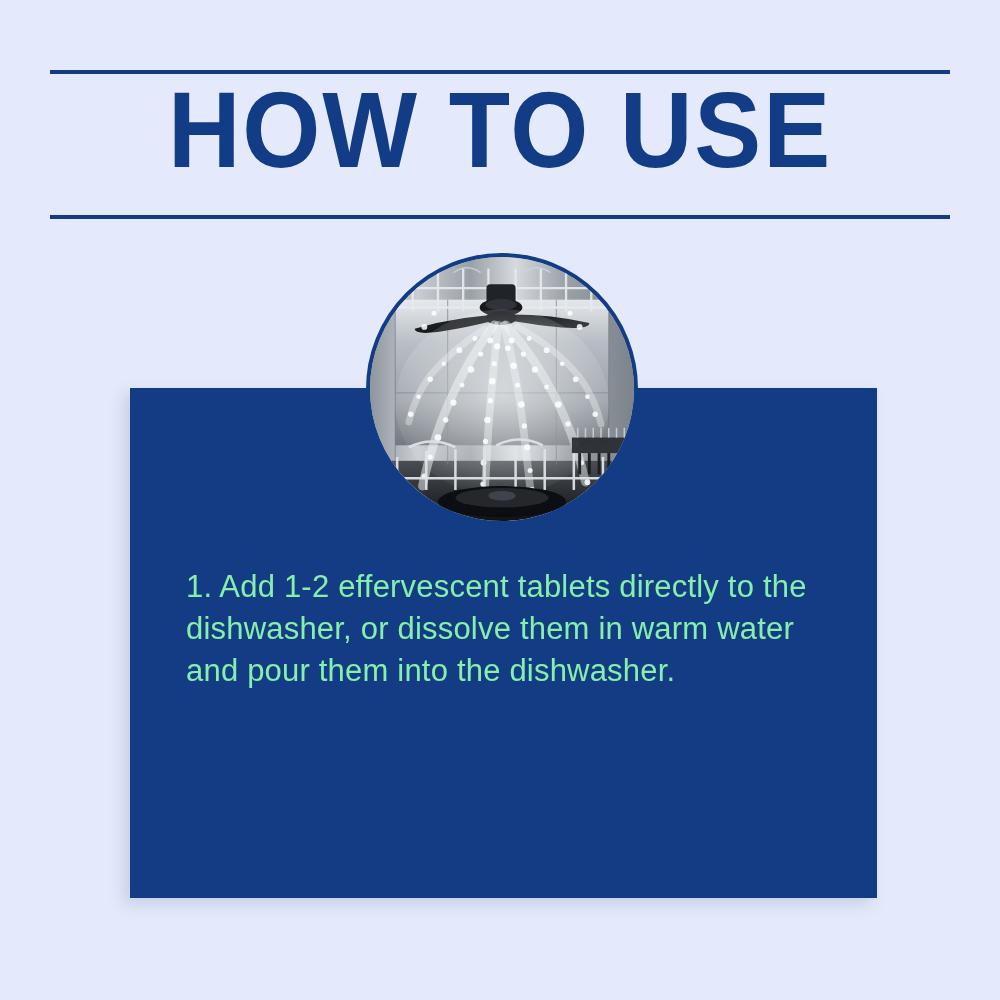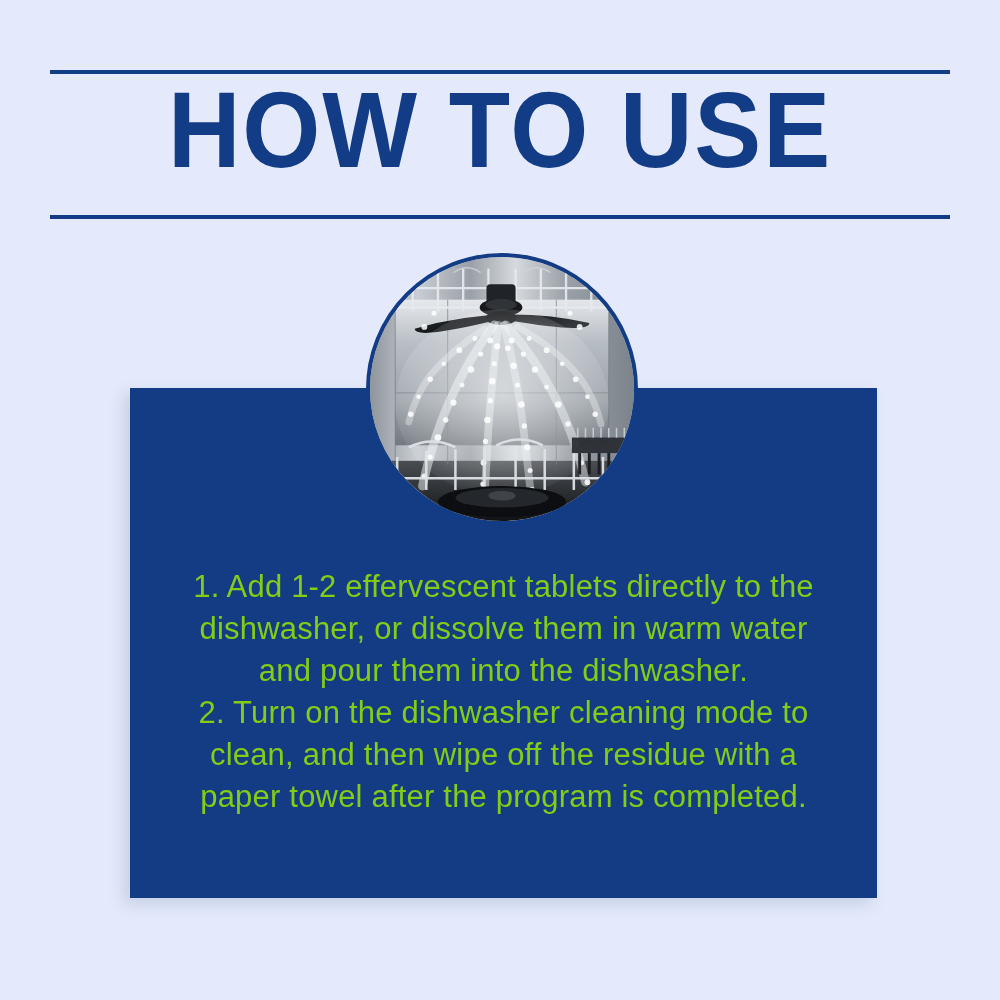--- a/index.html
+++ b/index.html
@@ -63,25 +63,24 @@
     left: 130px;
     top: 388px;
     width: 747px;
     height: 510px;
     background: #133c84;
     box-shadow: -6px 6px 14px rgba(90, 110, 150, 0.22);
   }
 
   #instructions {
     position: absolute;
-    left: 40px;
+    left: 56px;
     top: 178px;
     width: 667px;
-    text-align: center;
-    color: #84cc16;
+    color: #86efac;
     font-family: "Liberation Sans", sans-serif;
     font-size: 31px;
     line-height: 42px;
     font-weight: normal;
     letter-spacing: 0.2px;
   }
   #instructions .step {
     display: block;
   }
 
@@ -119,21 +118,20 @@
 
   <div id="header-block">
     <div class="rule top"></div>
     <div id="page-title">HOW TO USE</div>
     <div class="rule bottom"></div>
   </div>
 
   <div id="info-panel">
     <div id="instructions">
       <span class="step">1. Add 1-2 effervescent tablets directly to the dishwasher, or dissolve them in warm water and pour them into the dishwasher.</span>
-      <span class="step">2. Turn on the dishwasher cleaning mode to clean, and then wipe off the residue with a paper towel after the program is completed.</span>
     </div>
   </div>
 
   <div id="photo-circle">
     <div id="photo-inner">
       <svg id="photo-svg" viewBox="0 0 272 272" preserveAspectRatio="xMidYMid slice">
         <defs>
           <linearGradient id="wallGrad" x1="0" y1="0" x2="1" y2="0">
             <stop offset="0%" stop-color="#8f959c"></stop>
             <stop offset="18%" stop-color="#c9ced4"></stop>

